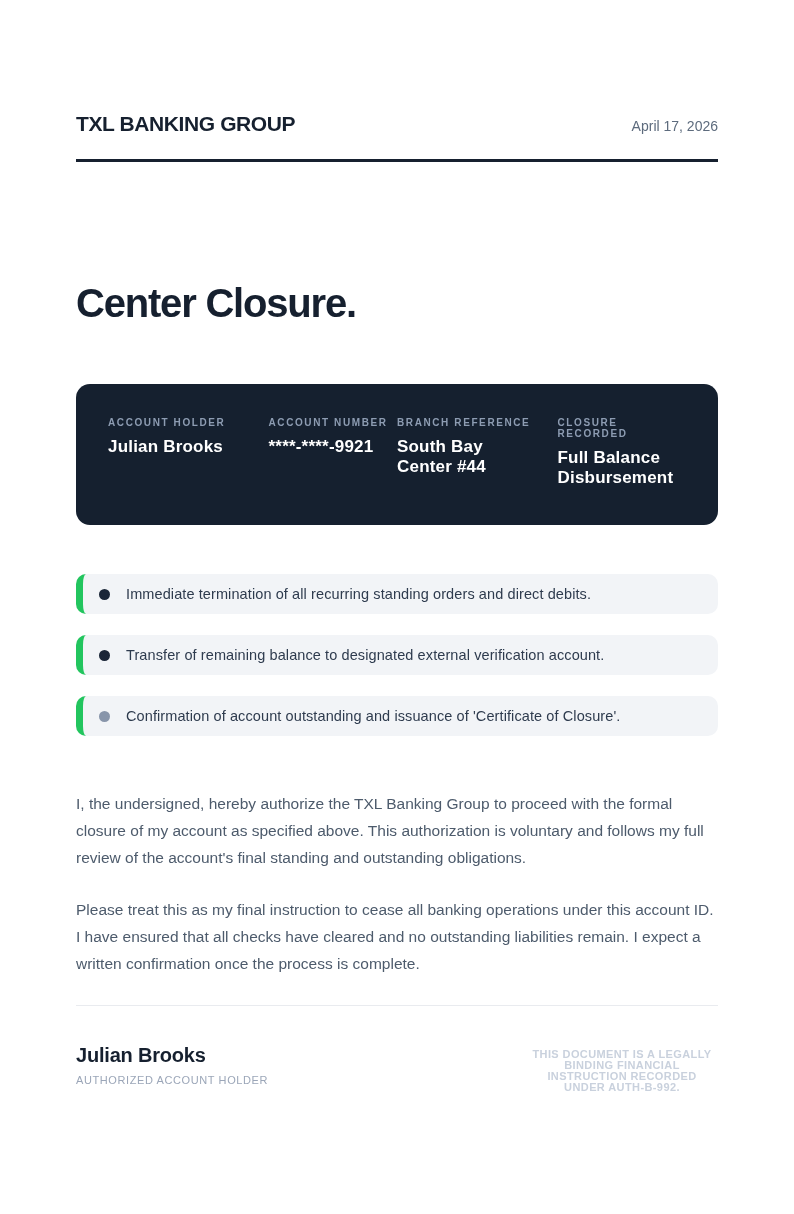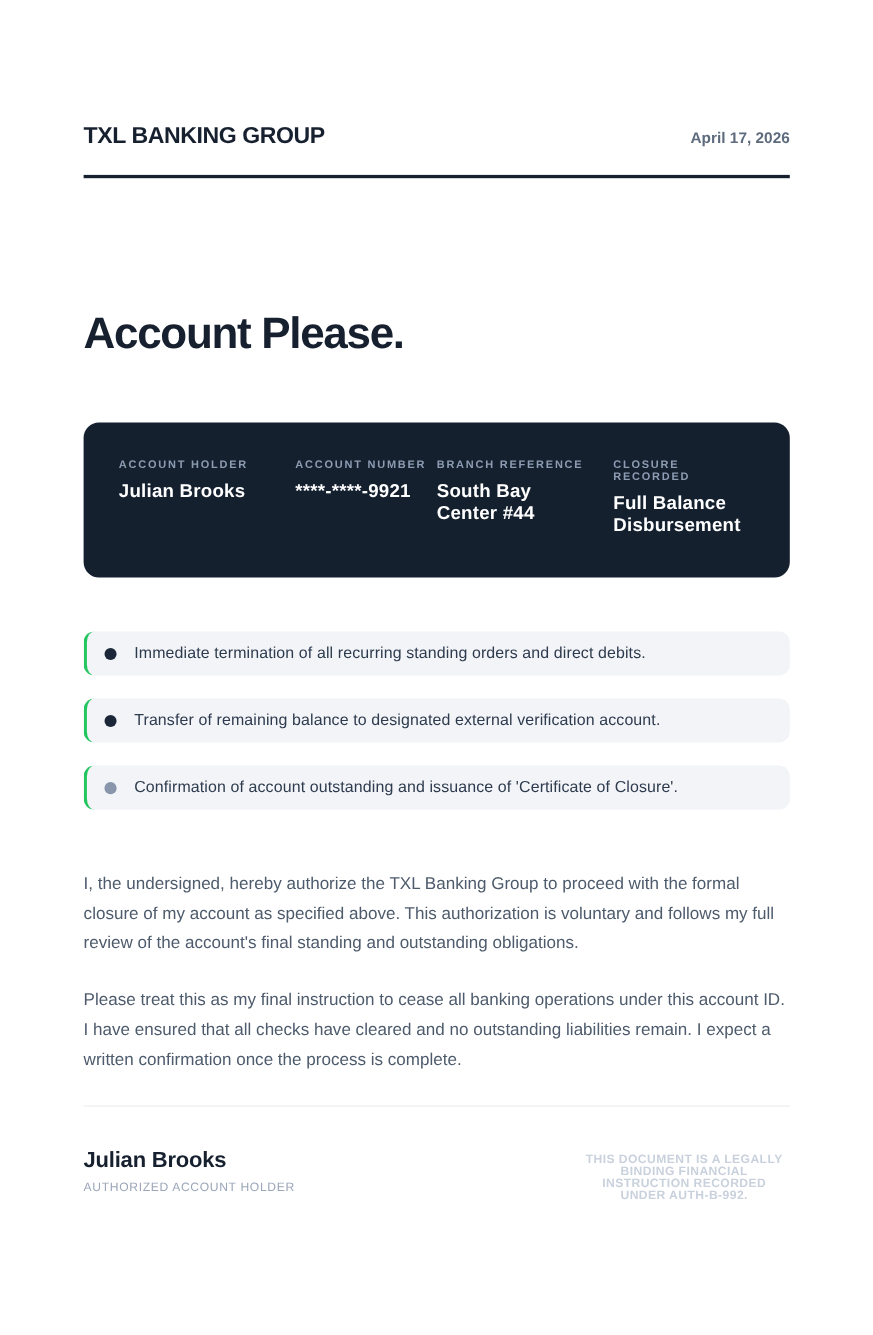--- a/index.html
+++ b/index.html
@@ -26,21 +26,21 @@
   }
   .brand {
     font-size: 21px;
     font-weight: 800;
     letter-spacing: -0.4px;
     color: #16202f;
   }
   .doc-date {
     font-size: 14px;
     color: #5d6b7d;
-    font-weight: 700;
+    font-weight: 400;
   }
   .rule {
     height: 3px;
     background: #16202f;
     margin-top: 23px;
   }
 
   
   .title {
     margin-top: 62px;
@@ -73,21 +73,21 @@
     font-size: 17px;
     font-weight: 700;
     letter-spacing: 0.2px;
     color: #ffffff;
   }
 
   
   .directives { margin-top: 49px; }
   .directive {
     background: #f2f4f7;
-    border-left: 3px solid #22c55e;
+    border-left: 7px solid #22c55e;
     border-radius: 10px;
     height: 40px;
     display: flex;
     align-items: center;
     padding-left: 16px;
     margin-bottom: 21px;
   }
   .bullet {
     width: 11px;
     height: 11px;
@@ -151,21 +151,21 @@
 <div class="doc">
 
   <div class="masthead">
     <div class="brand">TXL BANKING GROUP</div>
     <div class="doc-date">April 17, 2026</div>
   </div>
   <div class="rule"></div>
 
   <h1 class="title">
     <br>
-    <span>Account Please.</span>
+    <span>Center Closure.</span>
   </h1>
 
   <div class="account-card">
     <div class="field">
       <div class="field-label">ACCOUNT HOLDER</div>
       <div class="field-value">Julian Brooks</div>
     </div>
     <div class="field col2">
       <div class="field-label">ACCOUNT NUMBER</div>
       <div class="field-value">****-****-9921</div>

